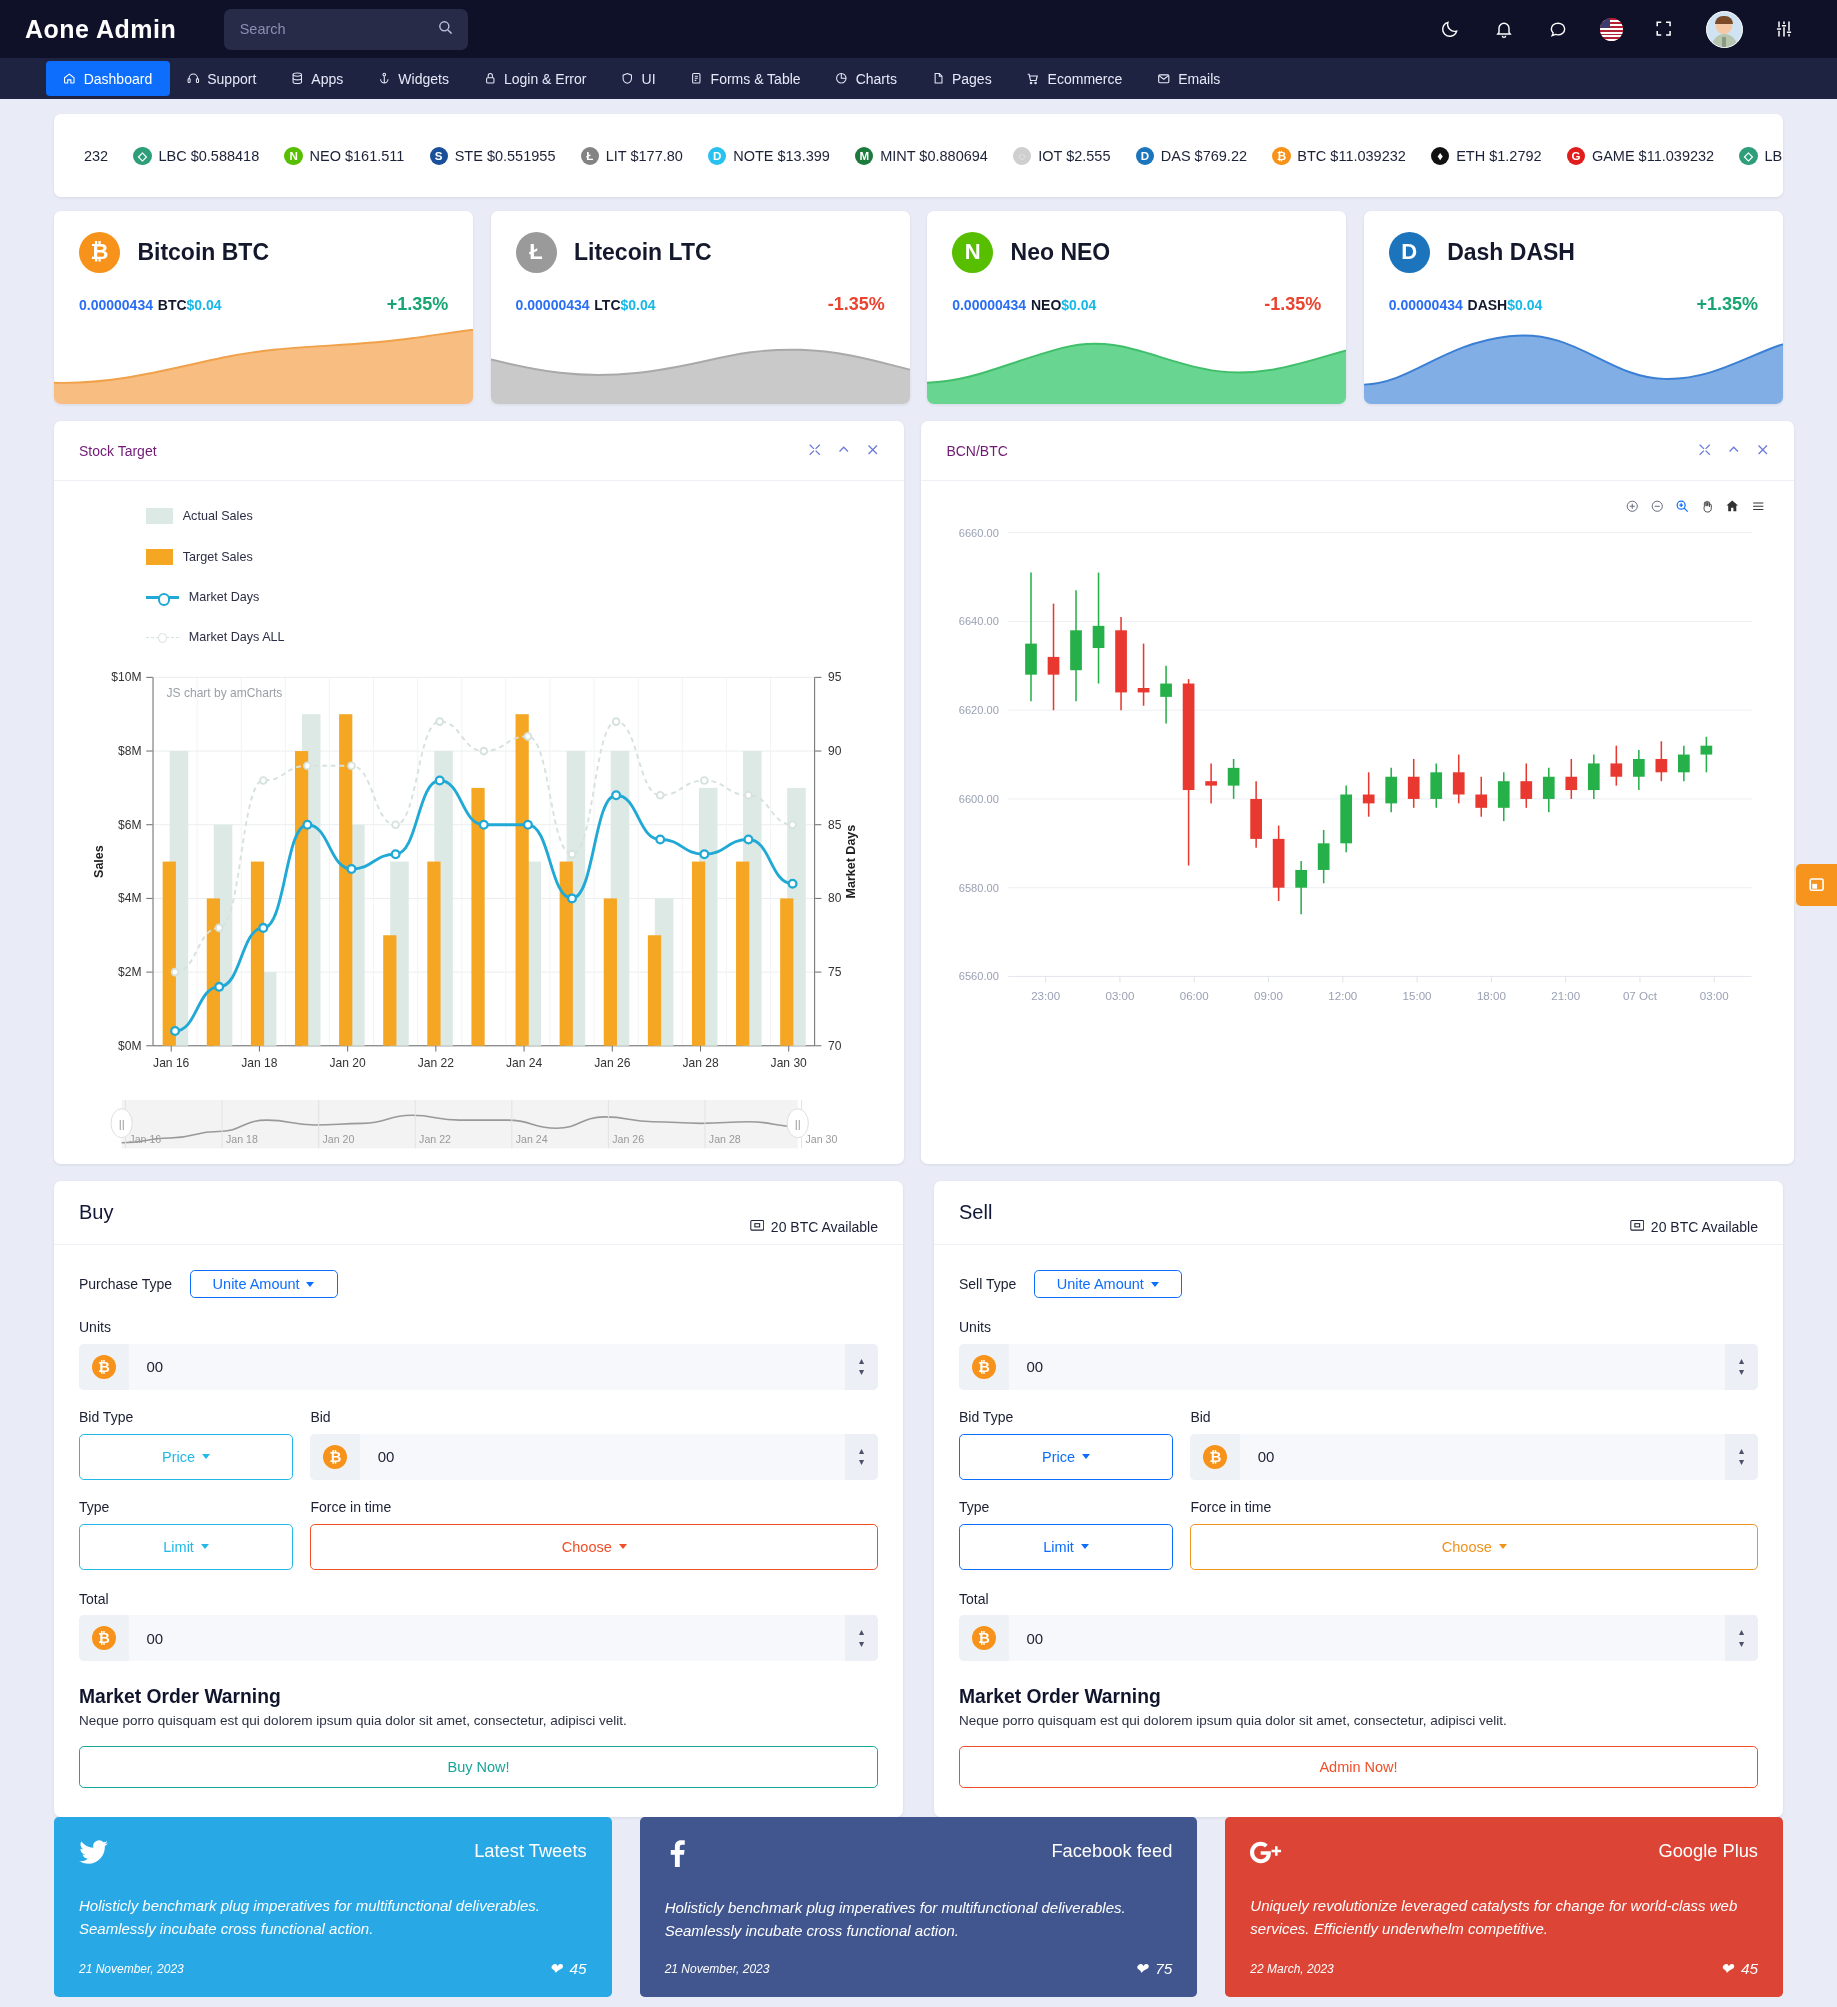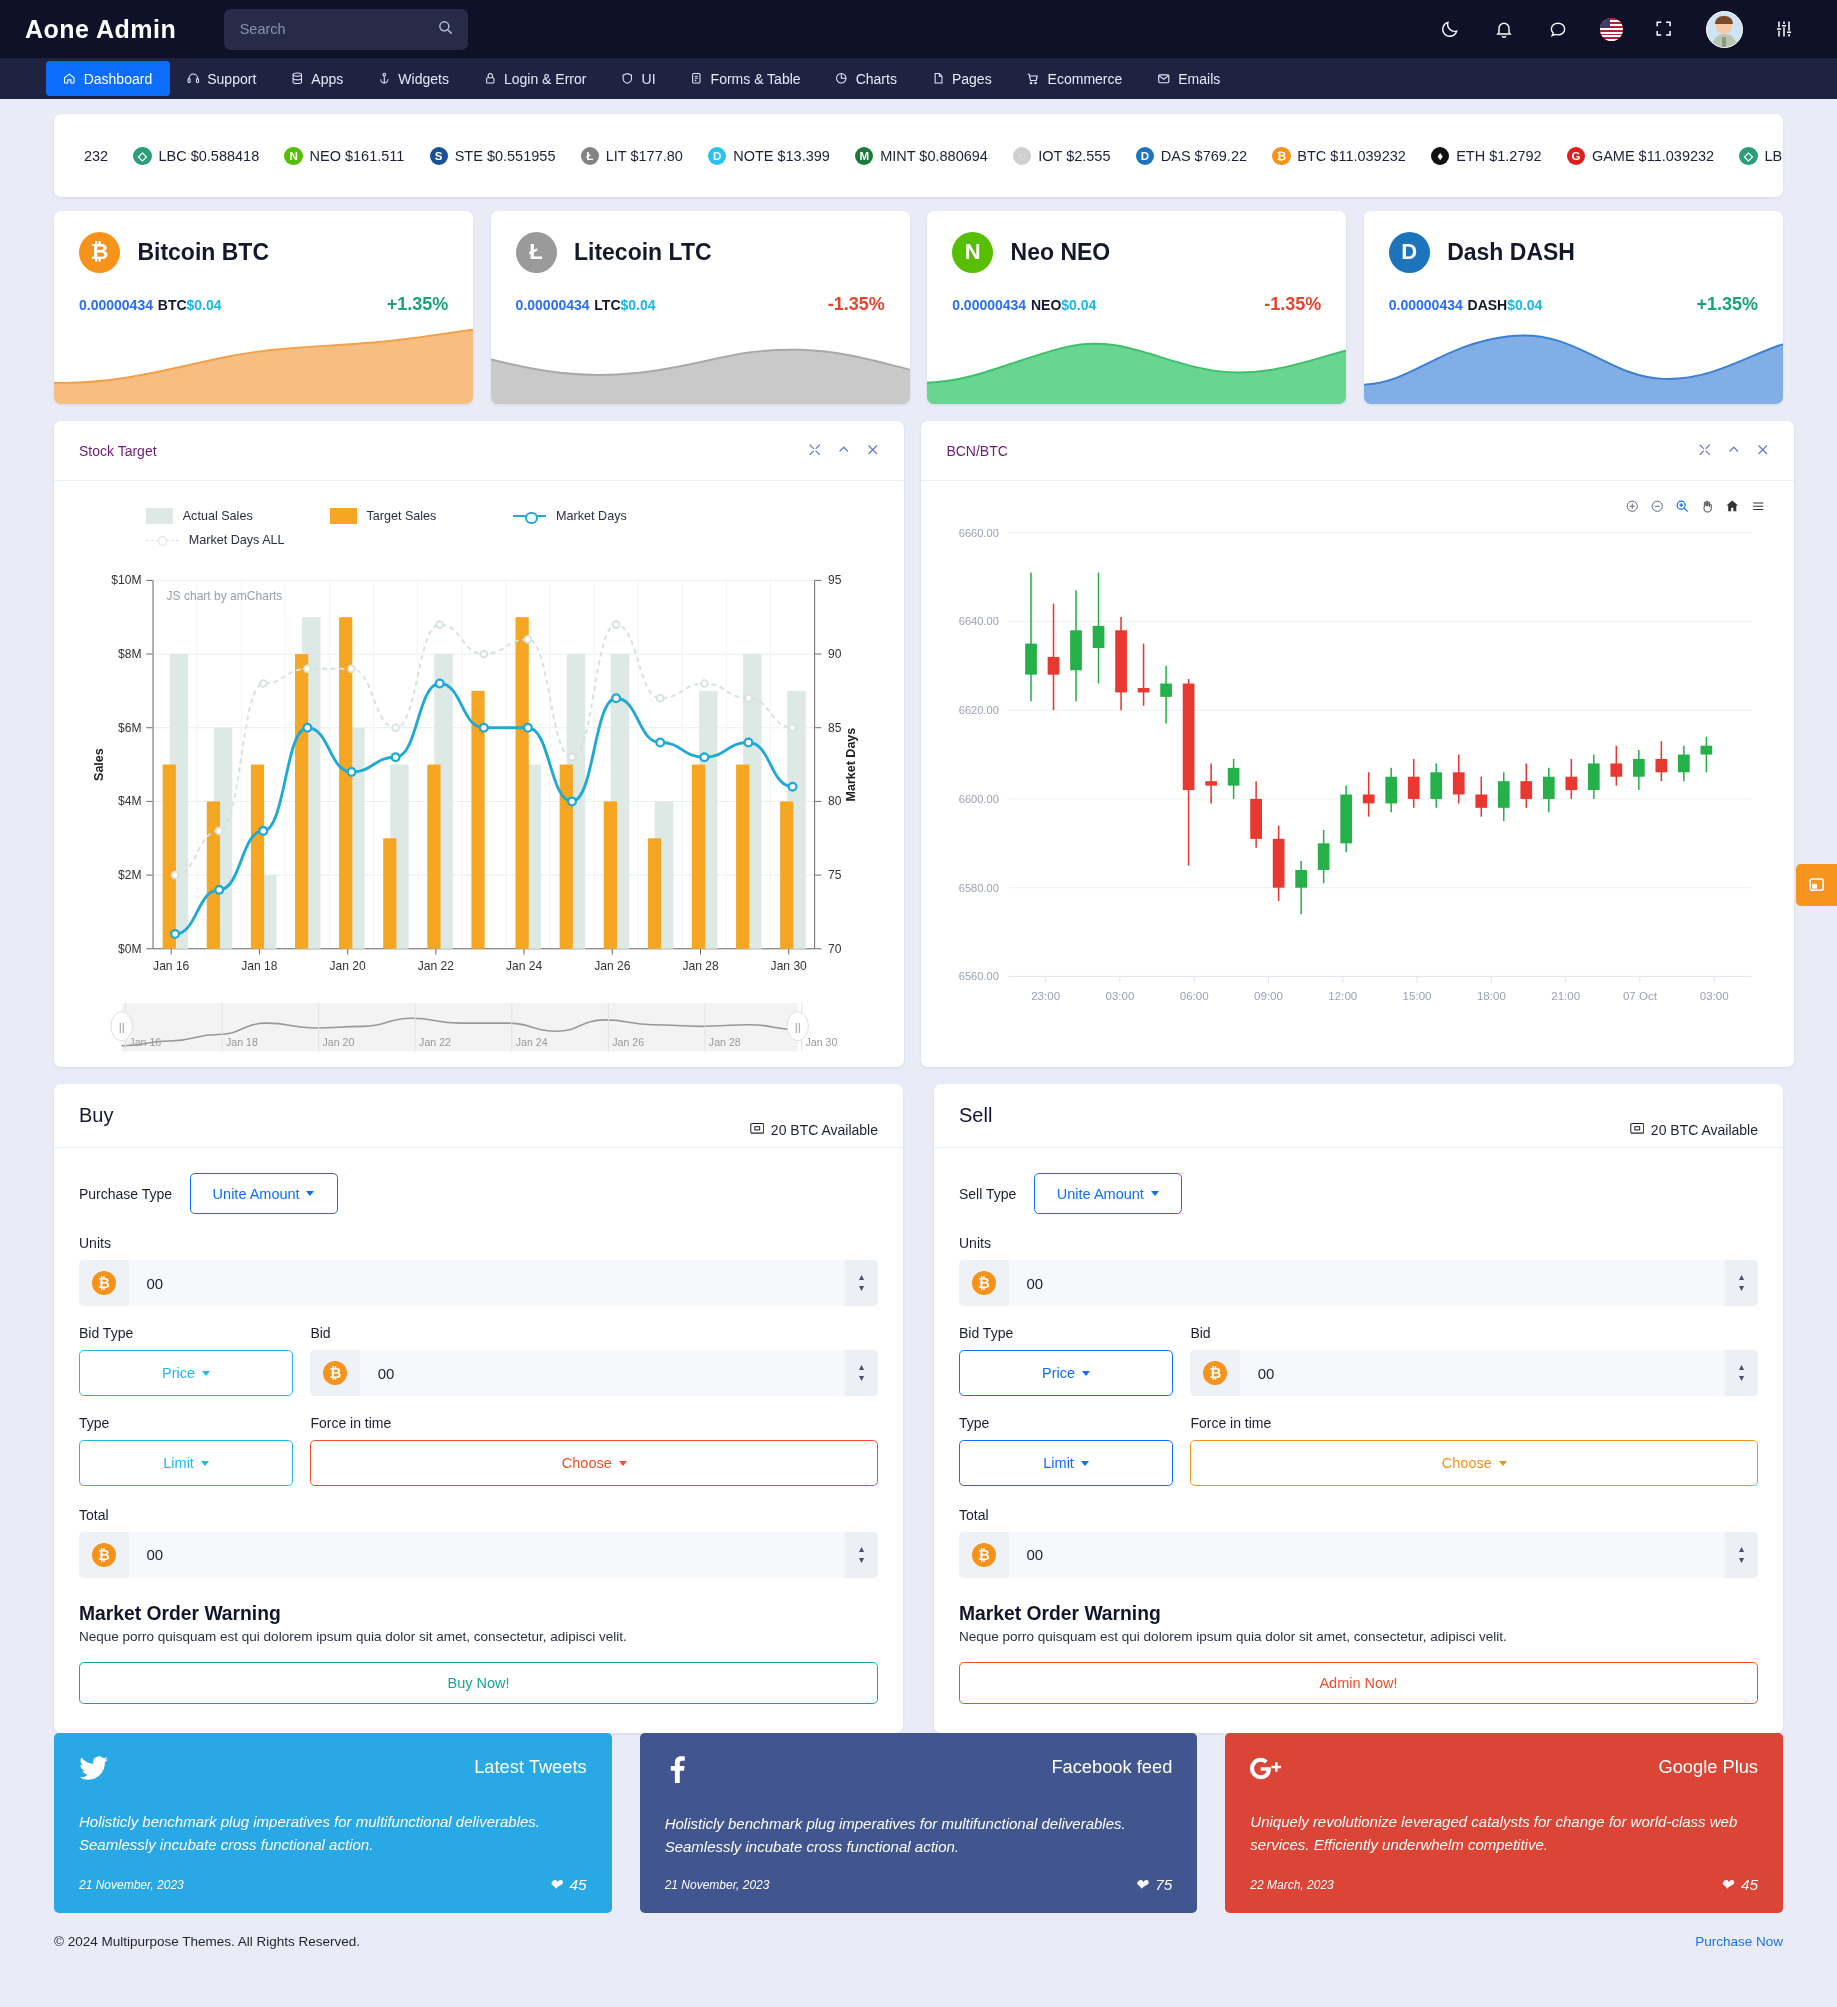--- a/index.html
+++ b/index.html
@@ -84,21 +84,21 @@
 
   
   .panels { display: flex; gap: 17.4px; margin-top: 17.4px; }
   .panel { flex: 1; background: #fff; border-radius: 6.8px; box-shadow: 0 1px 2.9px rgba(30,40,90,.09); }
   .panel-hd { height: 60px; display: flex; align-items: center; padding: 0 25px; border-bottom: 1px solid #eef0f6; }
   .panel-title { font-size: 14px; color: #701a75; }
   .panel-tools { margin-left: auto; display: flex; gap: 15.4px; color: #6a78d8; }
   .ptool { cursor: pointer; font-size: 14.5px; line-height: 1; }
 
   
-  .legend { display: flex; flex-wrap: wrap; padding: 27px 0 0 92px; gap: 0 77px; max-width: 618px; }
+  .legend { display: flex; flex-wrap: wrap; padding: 27px 0 0 92px; gap: 16px 77px; max-width: 618px; flex-direction: column; }
   .lg { display: flex; align-items: center; gap: 9.7px; font-size: 12.6px; color: #2b2f45; margin-bottom: 9.7px; }
   .lg .sw { width: 27px; height: 15.4px; }
   .lg .ln { width: 33px; height: 2.9px; background: #21a9d6; position: relative; }
   .lg .ln::after { content: ""; position: absolute; left: 11.6px; top: -2.9px; width: 8.7px; height: 8.7px; border-radius: 50%; background: #fff; border: 2.4px solid #21a9d6; }
   .lg .lnd { width: 33px; height: 0; border-top: 1.9px dashed #d6e2de; position: relative; }
   .lg .lnd::after { content: ""; position: absolute; left: 11.6px; top: -4.8px; width: 7.7px; height: 7.7px; border-radius: 50%; background: #fff; border: 1.9px solid #d6e2de; }
 
   .chart-wrap { position: relative; padding: 5.8px 29px 0 29px; }
 
   
@@ -106,21 +106,21 @@
   .fpanel { flex: 1; background: #fff; border-radius: 6.8px; box-shadow: 0 1px 2.9px rgba(30,40,90,.09); padding-bottom: 29px; }
   .fhd { height: 64px; display: flex; align-items: center; padding: 0 25px; border-bottom: 1px solid #eef0f6; }
   .fhd-title { font-size: 20px; color: #121737; }
   .fhd-avail { margin-left: auto; font-size: 14px; color: #1c2238; display: flex; align-items: center; gap: 6.8px; margin-top: 28px; }
   .fbody { padding: 25px 25px 0 25px; }
   .frow { display: flex; align-items: center; gap: 17.4px; }
   .flabel { font-size: 14px; color: #1b2033; }
   .flabel-blk { font-size: 14px; color: #1b2033; display: block; margin-bottom: 8.7px; }
   .selbtn {
     border: 1px solid #0d6efd; color: #0d6efd; background: #fff;
-    border-radius: 4.8px; height: 41px; display: flex; align-items: center; justify-content: center;
+    border-radius: 4.8px; height: 28px; display: flex; align-items: center; justify-content: center;
     gap: 6.8px; font-size: 14.5px; cursor: pointer; font-family: inherit; padding: 0 15.4px;
   }
   .caret { border-left: 4.3px solid transparent; border-right: 4.3px solid transparent; border-top: 5.3px solid currentColor; }
   .inputgrp { display: flex; align-items: stretch; height: 46px; background: #f6f8fb; border-radius: 4.8px; overflow: hidden; }
   .ig-ic { width: 50px; display: flex; align-items: center; justify-content: center; background: #eef1f6; }
   .btc-chip { width: 24px; height: 24px; border-radius: 50%; background: #f7931a; color: #fff; font-size: 14.5px; font-weight: 700; display: flex; align-items: center; justify-content: center; }
   .ig-val { flex: 1; display: flex; align-items: center; padding-left: 17.4px; font-size: 15px; color: #1b2033; background: #f6f8fb; border: 0; outline: none; font-family: inherit; }
   .ig-stepper { width: 33px; display: flex; flex-direction: column; align-items: center; justify-content: center; gap: 2.9px; background: #eceff5; }
   .stp { font-size: 8.7px; color: #4a5168; line-height: 1; }
   .two { display: flex; gap: 17.4px; margin-top: 19.3px; }

